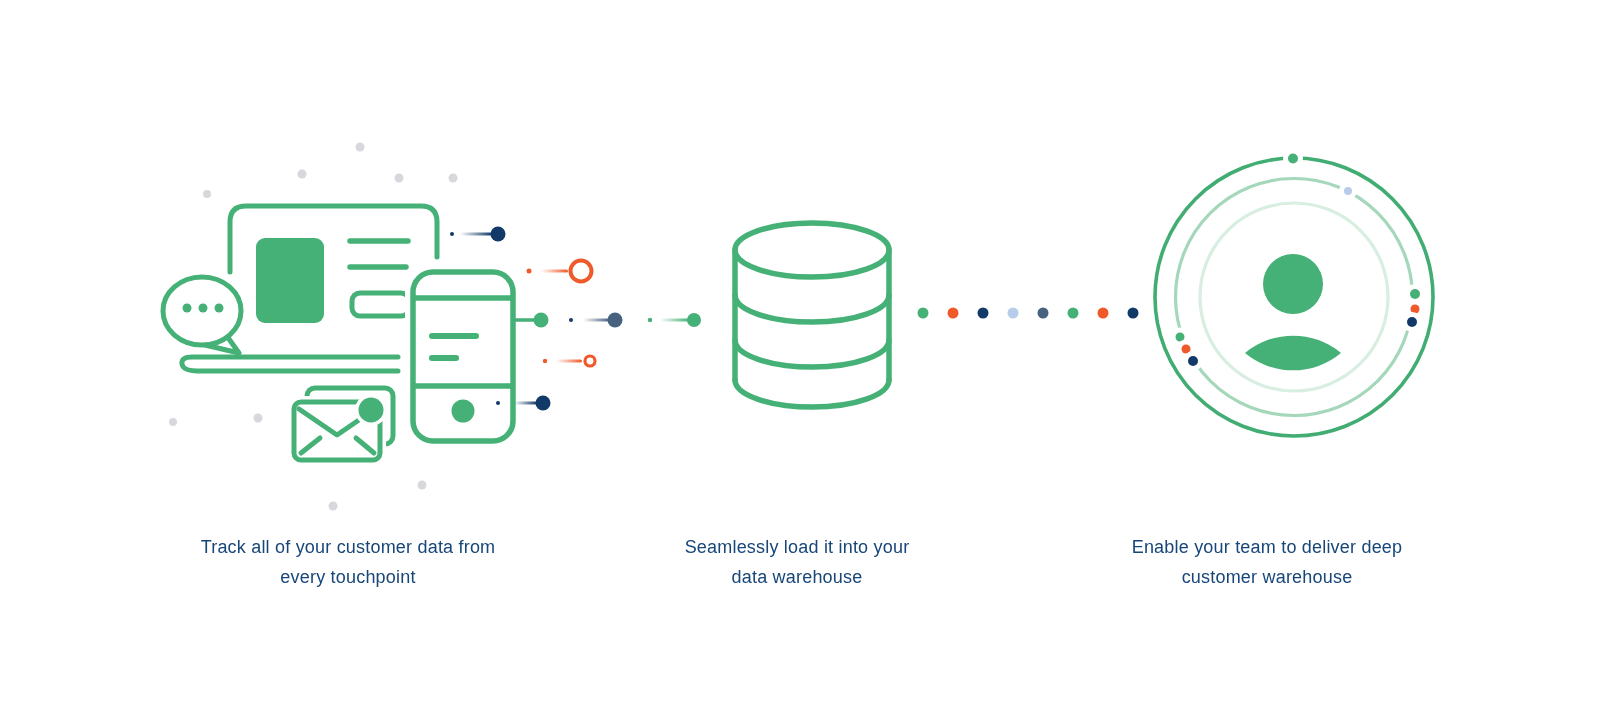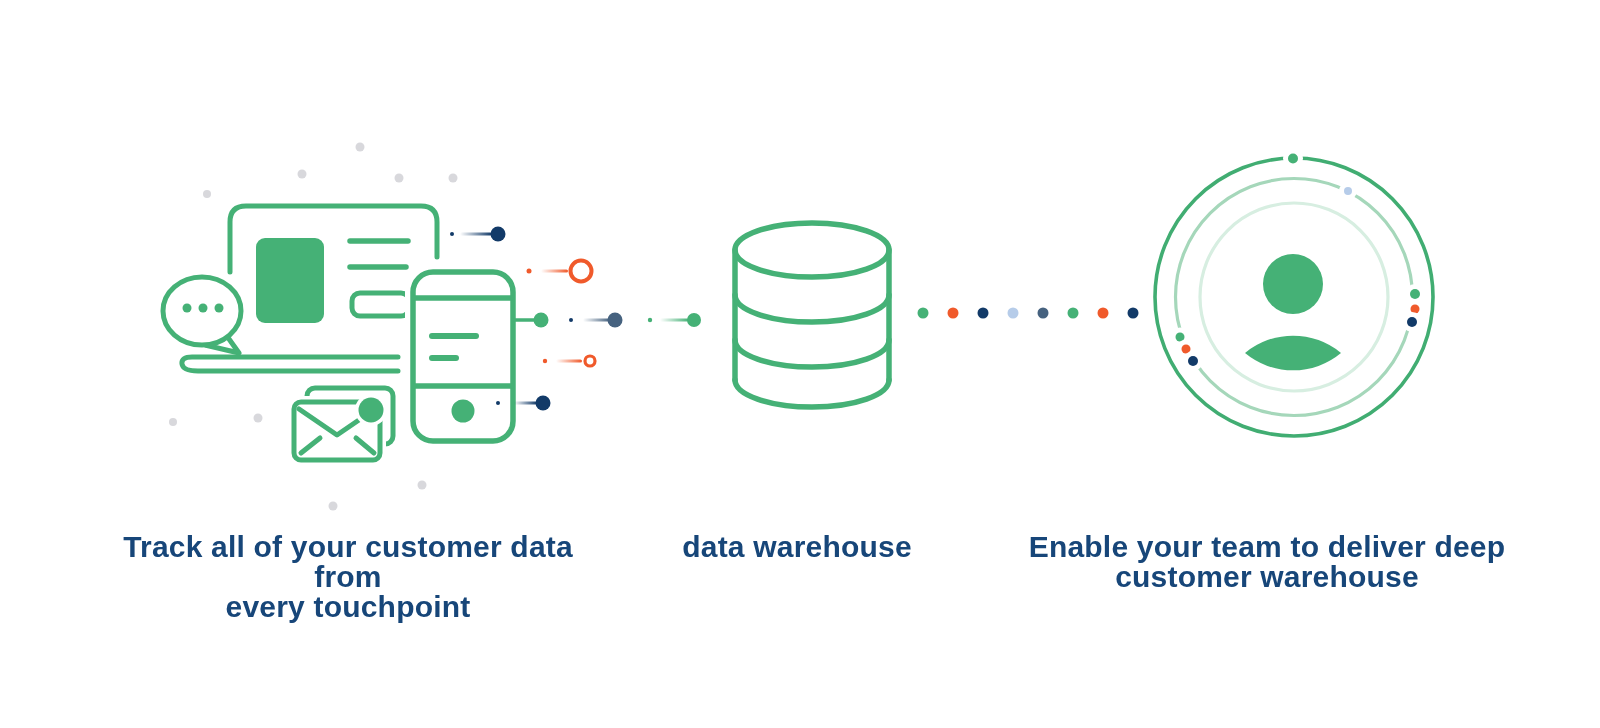--- a/index.html
+++ b/index.html
@@ -15,23 +15,23 @@
     position:absolute;
     left:0; top:0;
     width:1600px;
     height:728px;
   }
   .caption{
     position:absolute;
     top:532px;
     width:480px;
     text-align:center;
-    font-size:30px;
+    font-size:18px;
     line-height:30px;
-    font-weight:700;
+    font-weight:400;
     letter-spacing:0.2px;
     color:#174679;
   }
   .caption span{display:block;}
   .caption-track{left:108px;}
   .caption-load{left:557px;}
   .caption-insights{left:1027px;text-align:center;}
 </style>
 </head>
 <body>
@@ -207,20 +207,21 @@
         <circle cx="1412" cy="322" r="5" fill="#123a68"></circle>
       </g>
     </g>
   </svg>
 
   <div class="caption caption-track">
     <span>Track all of your customer data from</span>
     <span>every touchpoint</span>
   </div>
   <div class="caption caption-load">
+    <span>Seamlessly load it into your</span>
     <span>data warehouse</span>
   </div>
   <div class="caption caption-insights">
     <span>Enable your team to deliver deep</span>
     <span>customer warehouse</span>
   </div>
 
 </div>
 
 </body></html>

